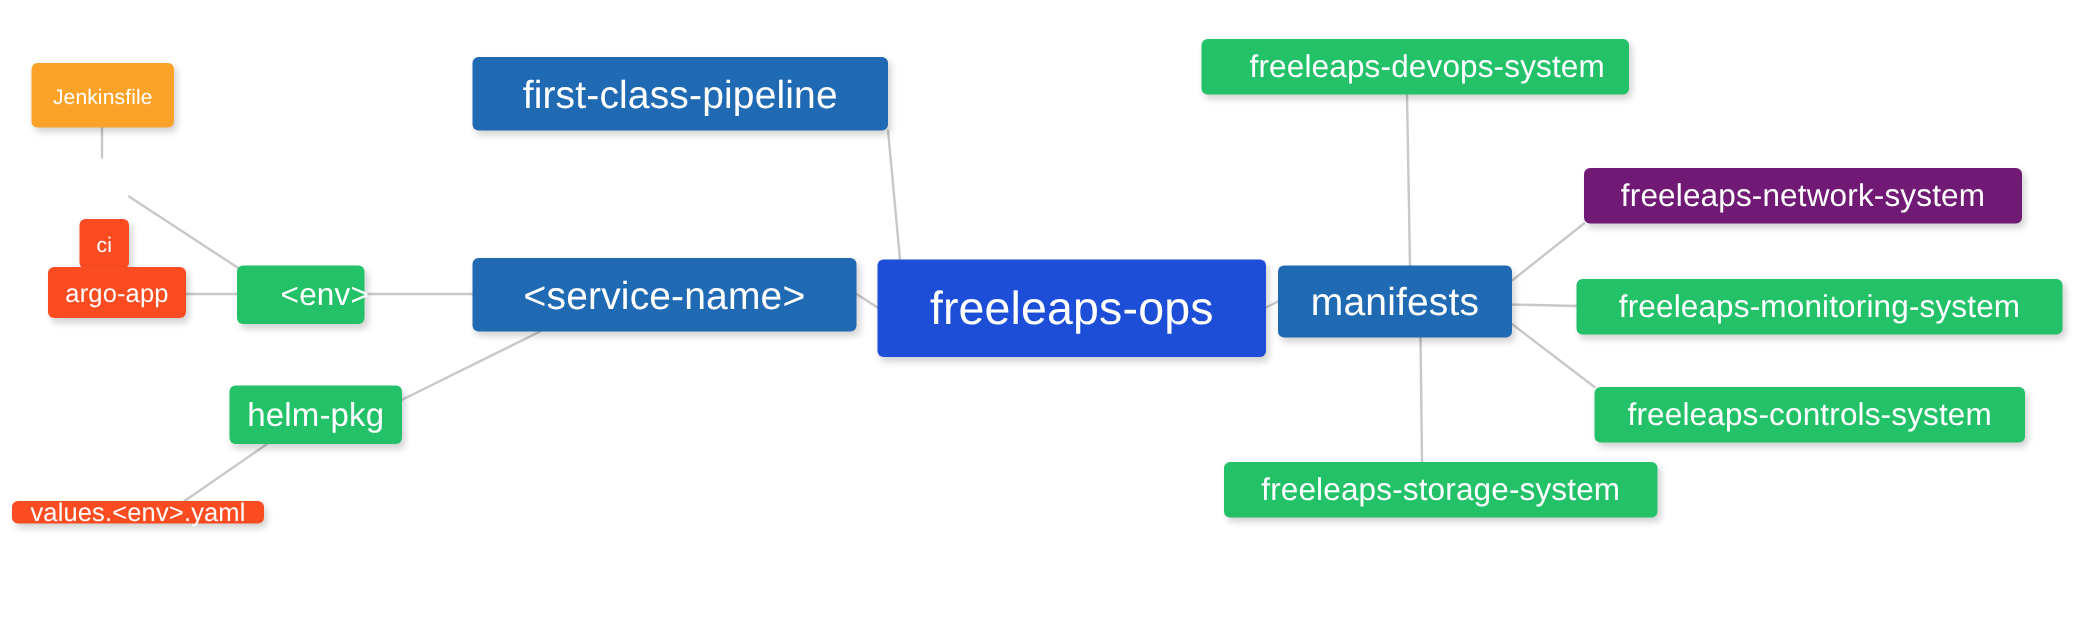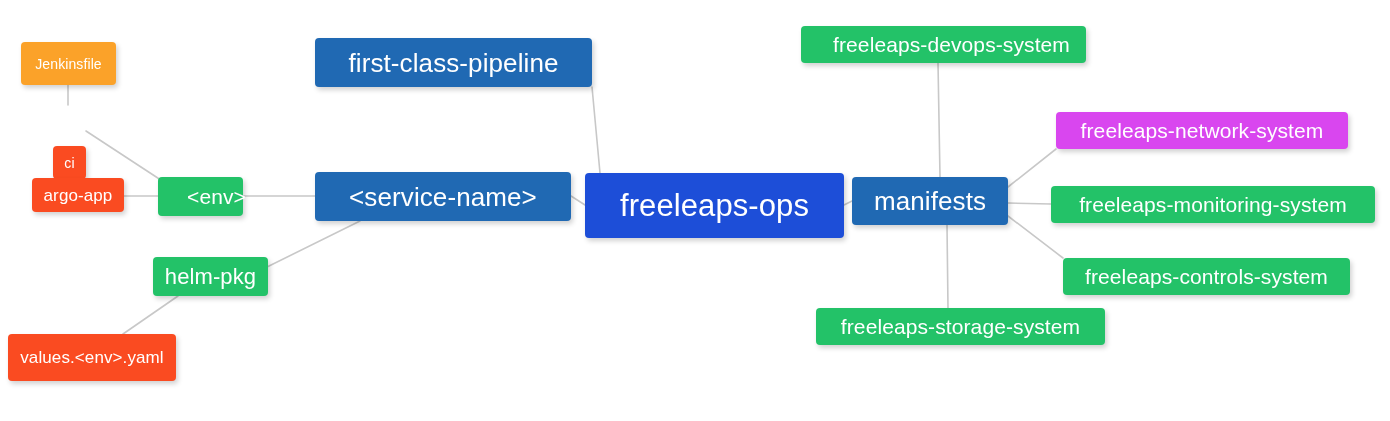--- a/index.html
+++ b/index.html
@@ -85,27 +85,27 @@
       </div>
       <div class="node node-leaf" style="left: 53px; top: 105px; width: 33px; height: 33px; background: rgb(250, 75, 33); font-size: 14px; margin-top: 41px;">
         <span class="node-label">ci</span>
       </div>
       <div class="node node-leaf" style="left: 21px; top: 25px; width: 95px; height: 43px; background: rgb(251, 162, 41); font-size: 14px; margin-top: 17px;">
         <span class="node-label">Jenkinsfile</span>
       </div>
       <div class="node node-leaf" style="left: 32px; top: 178px; width: 92px; height: 34px; background: rgb(250, 75, 33); font-size: 17px;">
         <span class="node-label">argo-app</span>
       </div>
-      <div class="node node-leaf" style="left: 8px; top: 334px; width: 168px; height: 47px; background: rgb(250, 75, 33); font-size: 17px;">
+      <div class="node node-leaf" style="left: 8px; top: 334px; width: 168px; height: 15px; background: rgb(250, 75, 33); font-size: 17px;">
         <span class="node-label">values.&lt;env&gt;.yaml</span>
       </div>
       <div class="node node-leaf" style="left: 801px; top: 26px; width: 285px; height: 37px; background: rgb(35, 194, 104); font-size: 21px; padding-left: 16px;">
         <span class="node-label">freeleaps-devops-system</span>
       </div>
-      <div class="node node-leaf" style="left: 1056px; top: 112px; width: 292px; height: 37px; background: #d946ef; font-size: 21px;">
+      <div class="node node-leaf" style="left: 1056px; top: 112px; width: 292px; height: 37px; background: #701a75; font-size: 21px;">
         <span class="node-label">freeleaps-network-system</span>
       </div>
       <div class="node node-leaf" style="left: 1051px; top: 186px; width: 324px; height: 37px; background: rgb(35, 194, 104); font-size: 21px;">
         <span class="node-label">freeleaps-monitoring-system</span>
       </div>
       <div class="node node-leaf" style="left: 1063px; top: 258px; width: 287px; height: 37px; background: rgb(35, 194, 104); font-size: 21px;">
         <span class="node-label">freeleaps-controls-system</span>
       </div>
       <div class="node node-leaf" style="left: 816px; top: 308px; width: 289px; height: 37px; background: rgb(35, 194, 104); font-size: 21px;">
         <span class="node-label">freeleaps-storage-system</span>

